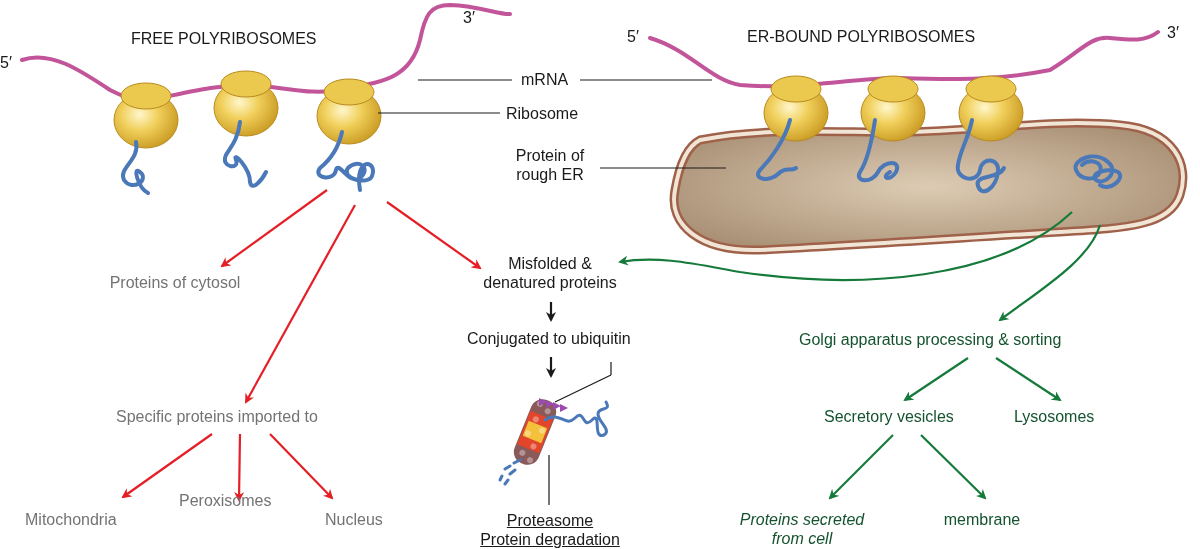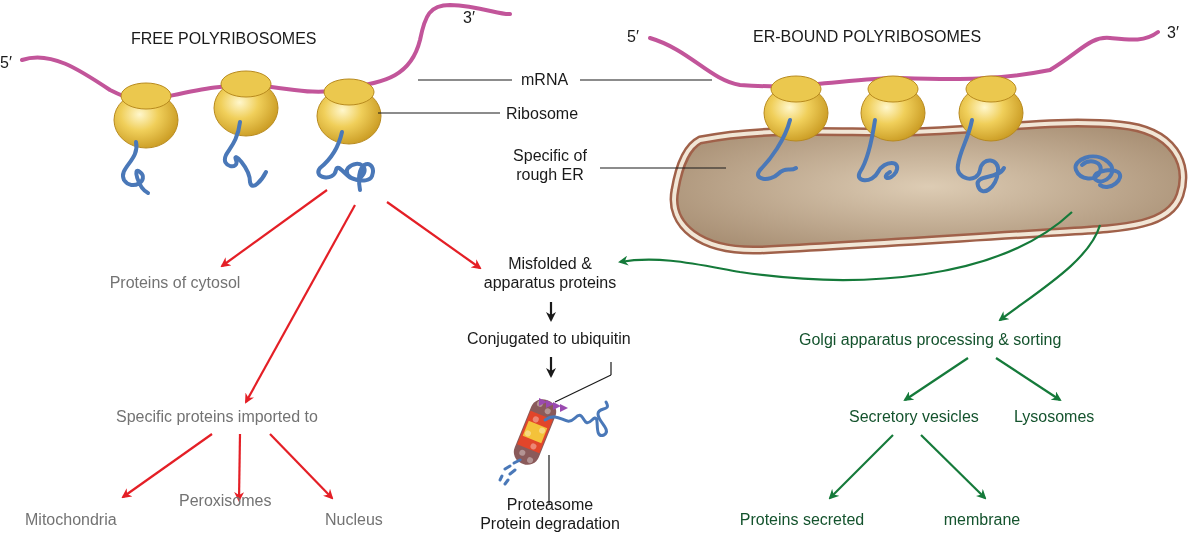--- a/index.html
+++ b/index.html
@@ -142,50 +142,51 @@
       <line x1="508" y1="480" x2="505" y2="484"></line>
     </g>
   </g>
 </svg>
 
 <div class="lbl blk" style="left:131px;top:29px;">FREE POLYRIBOSOMES</div>
 <div class="lbl blk" style="left:0px;top:53px;">5′</div>
 <div class="lbl blk" style="left:463px;top:8px;">3′</div>
 
 <div class="lbl blk" style="left:627px;top:27px;">5′</div>
-<div class="lbl blk" style="left:747px;top:27px;margin-left:6px;">ER-BOUND POLYRIBOSOMES</div>
+<div class="lbl blk" style="left:747px;top:27px;">ER-BOUND POLYRIBOSOMES</div>
 <div class="lbl blk" style="left:1167px;top:23px;">3′</div>
 
 <div class="lbl blk" style="left:521px;top:70px;">mRNA</div>
 <div class="lbl blk" style="left:506px;top:104px;">Ribosome</div>
 <div class="lbl blk ctr" style="left:500px;top:146px;width:100px;">
-  <div>Specific of</div>
+  <div>Protein of</div>
   <div>rough ER</div>
 </div>
 
 <div class="lbl red ctr" style="left:90px;top:273px;width:170px;">
   <div>Proteins of cytosol</div>
 </div>
 <div class="lbl red" style="left:116px;top:407px;">Specific proteins imported to</div>
 <div class="lbl red" style="left:25px;top:510px;">Mitochondria</div>
 <div class="lbl red" style="left:179px;top:491px;">Peroxisomes</div>
 <div class="lbl red" style="left:325px;top:510px;">Nucleus</div>
 
 <div class="lbl blk ctr" style="left:470px;top:254px;width:160px;">
   <div>Misfolded &amp;</div>
-  <div>apparatus proteins</div>
+  <div>denatured proteins</div>
 </div>
 <div class="lbl blk" style="left:451px;top:329px;margin-left:16px;">Conjugated to ubiquitin</div>
-<div class="lbl blk ctr" style="left:460px;top:495px;width:180px;">
+<div class="lbl blk ctr" style="left:460px;top:511px;width:180px;text-decoration:underline;">
   <div>Proteasome</div>
   <div>Protein degradation</div>
 </div>
 
 <div class="lbl grn" style="left:799px;top:330px;">Golgi apparatus processing &amp; sorting</div>
-<div class="lbl grn" style="left:849px;top:407px;">Secretory vesicles</div>
+<div class="lbl grn" style="left:824px;top:407px;">Secretory vesicles</div>
 <div class="lbl grn" style="left:1014px;top:407px;">Lysosomes</div>
-<div class="lbl grn ctr" style="left:722px;top:510px;width:160px;">
+<div class="lbl grn ctr" style="left:722px;top:510px;width:160px;font-style:italic;">
   <div>Proteins secreted</div>
+  <div>from cell</div>
 </div>
 <div class="lbl grn ctr" style="left:912px;top:510px;width:140px;">
   <div>membrane</div>
 </div>
 </div>
 
 </body></html>

